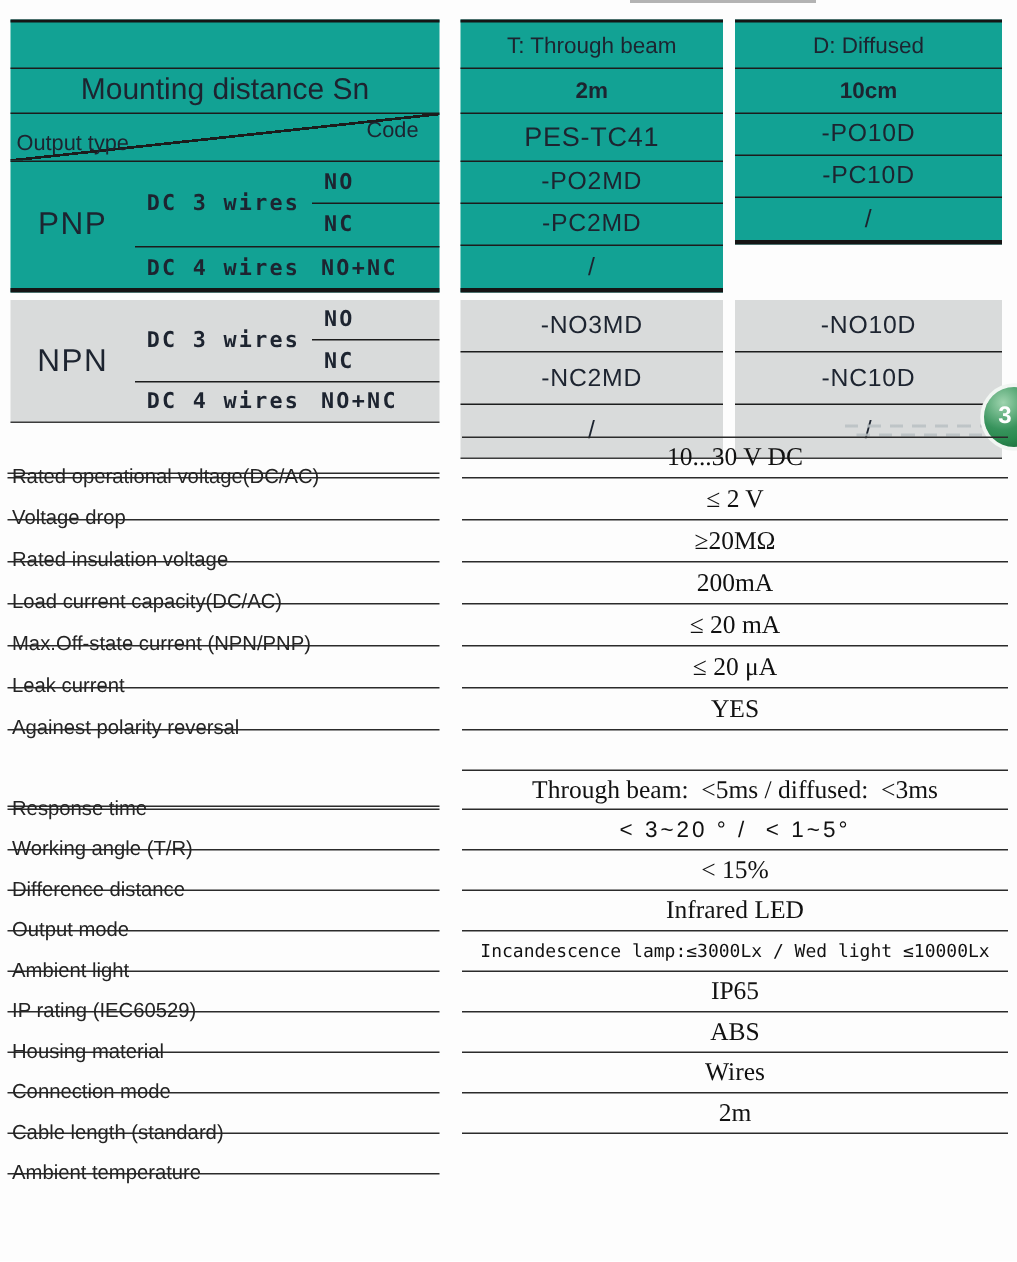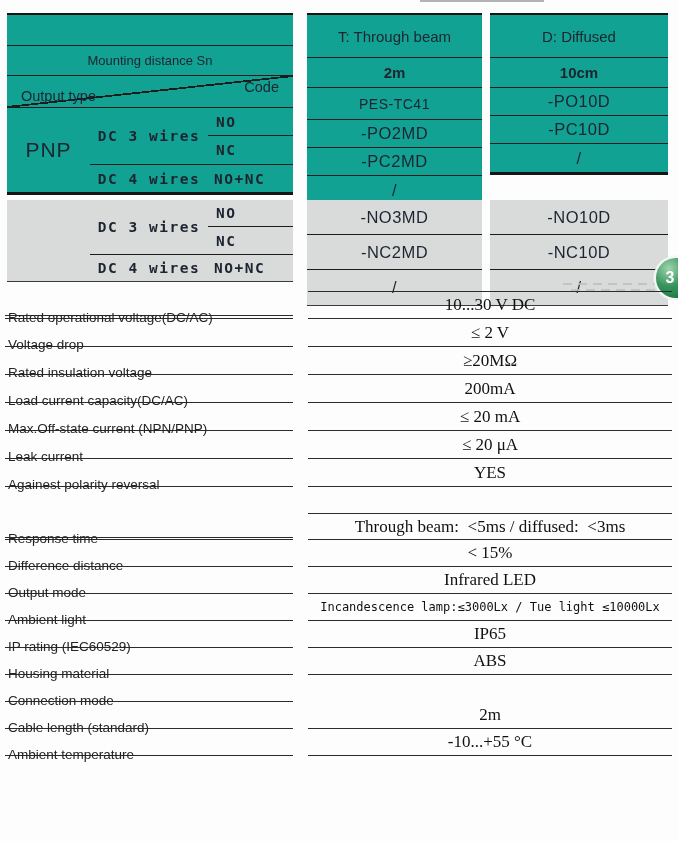--- a/index.html
+++ b/index.html
@@ -26,34 +26,34 @@
   .gray-tbl{
     position:absolute;top:200px;background:var(--gray);
     border-bottom:1px solid #3c3c3c;
   }
   .lt{left:7px;width:286px}
   .ct-mid{left:307px;width:175px}
   .ct-right{left:490px;width:178px}
 
   .ct-row{display:flex;align-items:center;justify-content:center;overflow:hidden}
   .hl{border-bottom:1px solid var(--line)}
-  .h31{height:43px}.h30{height:30px}.h32{height:32px}.h28{height:28px}.h27{height:35px}
-  .f15{font-size:15px}.f17{font-size:16.5px;letter-spacing:.5px}.f18{font-size:14px;letter-spacing:.5px}
+  .h31{height:31px}.h30{height:30px}.h32{height:32px}.h28{height:28px}.h27{height:35px}
+  .f15{font-size:15px}.f17{font-size:16.5px;letter-spacing:.5px}.f18{font-size:18px;letter-spacing:.5px}
   .bold{font-weight:bold}
 
   .lt-empty{height:31px;border-bottom:1px solid var(--line)}
-  .lt-mount{height:30px;border-bottom:1px solid var(--line);display:flex;align-items:center;justify-content:center;font-size:13px}
+  .lt-mount{height:30px;border-bottom:1px solid var(--line);display:flex;align-items:center;justify-content:center;font-size:20px}
   .lt-diag{
     height:32px;border-bottom:1px solid var(--line);position:relative;
     background-image:linear-gradient(to bottom right,
       transparent calc(50% - 0.9px),
       var(--line) calc(50% - 0.9px) calc(50% + 0.9px),
       transparent calc(50% + 0.9px));
   }
-  .diag-out{position:absolute;left:14px;bottom:3px;font-size:14.5px}
+  .diag-out{position:absolute;left:4px;bottom:3px;font-size:14.5px}
   .diag-code{position:absolute;right:14px;top:3px;font-size:14.5px}
 
   .sel-grid{display:grid;grid-template-columns:83px 118px 85px}
   .sel-grid.rows28{grid-template-rows:28px 28px 28px}
   .sel-grid.rows27{grid-template-rows:27px 27px 27px}
   .cell{display:flex;align-items:center;overflow:hidden}
   .cell.type{grid-area:1/1/4/2;justify-content:center;font-size:21px;letter-spacing:1px}
   .cell.dc3{grid-area:1/2/3/3;justify-content:center}
   .cell.no{grid-area:1/3/2/4;padding-left:8px;border-bottom:1px solid var(--line)}
   .cell.nc{grid-area:2/3/3/4;padding-left:8px}
@@ -118,20 +118,21 @@
       <div class="cell dc3 monoCell">DC 3 wires</div>
       <div class="cell no monoCell">NO</div>
       <div class="cell nc monoCell">NC</div>
       <div class="cell dc4 monoCell">DC 4 wires</div>
       <div class="cell nonc monoCell">NO+NC</div>
     </div>
   </div>
 
   <div class="gray-tbl lt">
     <div class="sel-grid rows27">
+      <div class="cell type">NPN</div>
       <div class="cell dc3 monoCell">DC 3 wires</div>
       <div class="cell no monoCell">NO</div>
       <div class="cell nc monoCell">NC</div>
       <div class="cell dc4 monoCell">DC 4 wires</div>
       <div class="cell nonc monoCell">NO+NC</div>
     </div>
   </div>
 
   <div class="teal-tbl ct-mid">
     <div class="ct-row h31 hl f15">T: Through beam</div>
@@ -202,53 +203,58 @@
     </div>
   </div>
 
   <div class="spec spec-2">
     <div class="srow first">
       <div class="slabel">Response time</div>
         <div class="sgap"></div>
       <div class="svalue">Through beam:  &lt;5ms / diffused:  &lt;3ms</div>
     </div>
     <div class="srow">
+      <div class="slabel">Working angle (T/R)</div>
+        <div class="sgap"></div>
+      <div class="svalue cjk">&lt; 3~20 ° /  &lt; 1~5°</div>
+    </div>
+    <div class="srow">
       <div class="slabel">Difference distance</div>
         <div class="sgap"></div>
       <div class="svalue">&lt; 15%</div>
     </div>
     <div class="srow">
       <div class="slabel">Output mode</div>
         <div class="sgap"></div>
       <div class="svalue">Infrared LED</div>
     </div>
     <div class="srow">
       <div class="slabel">Ambient light</div>
         <div class="sgap"></div>
-      <div class="svalue mono">Incandescence lamp:≤3000Lx / Tue light ≤10000Lx</div>
+      <div class="svalue mono">Incandescence lamp:≤3000Lx / Wed light ≤10000Lx</div>
     </div>
     <div class="srow">
       <div class="slabel">IP rating (IEC60529)</div>
         <div class="sgap"></div>
       <div class="svalue">IP65</div>
     </div>
     <div class="srow">
       <div class="slabel">Housing material</div>
         <div class="sgap"></div>
       <div class="svalue">ABS</div>
     </div>
     <div class="srow">
       <div class="slabel">Connection mode</div>
         <div class="sgap"></div>
+      <div class="svalue">Wires</div>
     </div>
     <div class="srow">
       <div class="slabel">Cable length (standard)</div>
         <div class="sgap"></div>
       <div class="svalue">2m</div>
     </div>
     <div class="srow">
       <div class="slabel">Ambient temperature</div>
         <div class="sgap"></div>
-      <div class="svalue">-10...+55 °C</div>
     </div>
   </div>
 
 </div>
 
 </body></html>

